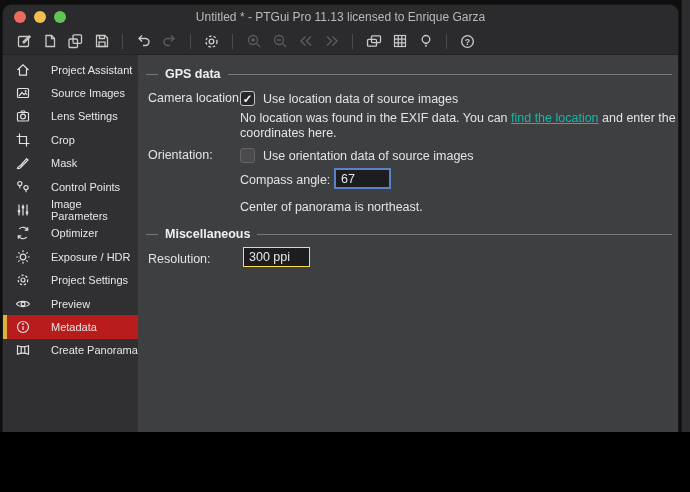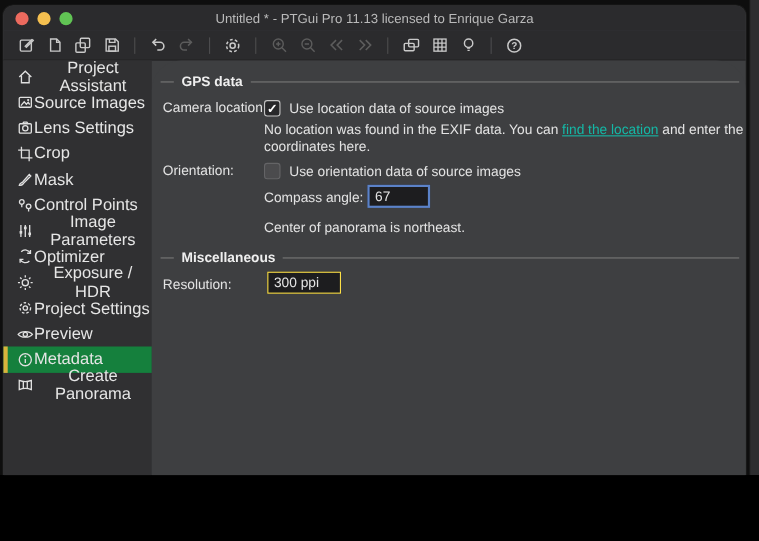--- a/index.html
+++ b/index.html
@@ -20,23 +20,23 @@
   .light { width:12px; height:12px; border-radius:50%; }
   .title { position:absolute; left:0; right:0; text-align:center; font-size:12px; color:#bababa; }
   
   .toolbar { height:27px; background:#2b2b2d; border-bottom:1px solid #232325; display:flex; align-items:center; padding-left:9px; gap:3px; flex:none; }
   .tbtn { width:23px; height:22px; display:flex; align-items:center; justify-content:center; color:#c9c9c9; }
   .tbtn.disabled { color:#5c5c5c; }
   .tsep { width:1px; height:15px; background:#4c4c4e; margin:0 6px; flex:none; }
   
   .main { flex:1; display:flex; min-height:0; }
   .sidebar { width:135px; background:#303032; padding-top:3px; position:relative; flex:none; }
-  .side-item { height:23.4px; display:flex; align-items:center; gap:0; padding-left:12px; color:#e6e6e6; font-size:15px; position:relative; cursor:default;text-align:center; }
+  .side-item { height:23.4px; display:flex; align-items:center; gap:20px; padding-left:12px; color:#e6e6e6; font-size:11px; position:relative; cursor:default; }
   .side-item .sicon { width:16px; height:16px; color:#e0e0e0; flex:none; display:flex; align-items:center; justify-content:center; }
-  .side-item.selected { background:#15803d; }
+  .side-item.selected { background:#b91c1c; }
   .side-item.selected::before { content:""; position:absolute; left:0; top:0; bottom:0; width:4px; background:#d9b33c; }
   .side-item.simple { margin-top:24px; }
   .collapse-btn { position:absolute; right:2px; bottom:9px; width:17px; height:15px; background:#525254; border:1px solid #8a8a8a; border-radius:4px; color:#ececec; font-size:11px; line-height:1; display:flex; align-items:center; justify-content:center; }
   
   .content { flex:1; position:relative; background:#3e3f41; font-size:12.5px; color:#e3e3e3;border-radius:27px; }
   .sec-head { position:absolute; left:8px; right:6px; display:flex; align-items:center; gap:7px; font-weight:bold; font-size:12.5px; color:#efefef; }
   .sec-head .dash { width:12px; height:1px; background:#787878; flex:none; }
   .sec-head .line { height:1px; background:#787878; flex:1; }
   .abs { position:absolute; }
   .chk { position:absolute; width:15px; height:15px; border-radius:3px; display:flex; align-items:center; justify-content:center; }

